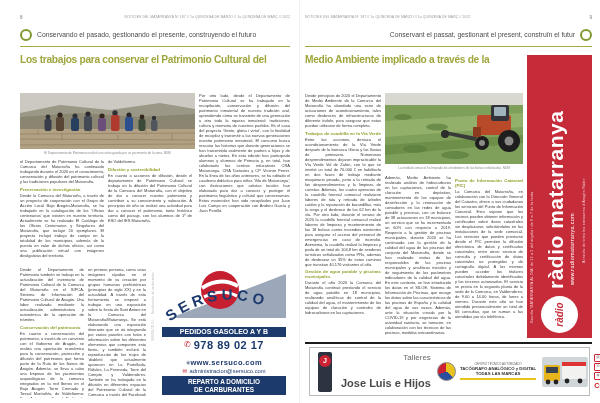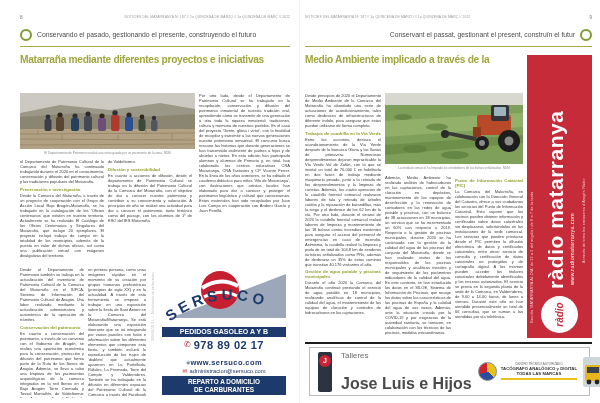--- a/index.html
+++ b/index.html
@@ -89,22 +89,22 @@
 
   
   .darkrule{position:absolute;left:305px;top:342px;width:287px;height:1.5px;background:#1c1c1c;}
   .talleres{position:absolute;left:309px;top:347px;width:281px;height:49px;background:#fff;
             border:0.5px solid #bbb;display:flex;align-items:center;gap:6px;padding:0 5px;box-sizing:border-box;}
   .t-sign{width:20px;height:40px;position:relative;flex:0 0 auto;}
   .t-sign .post{position:absolute;left:3px;top:0;width:14px;height:40px;background:#2b3440;border-radius:2px;}
   .t-sign .ball{position:absolute;left:4px;top:3px;width:12px;height:12px;background:#cc2233;border-radius:50%;
                 color:#fff;font-size:7px;line-height:12px;text-align:center;font-weight:bold;}
   .t-name{line-height:1;flex:0 0 auto;}
-  .t-name .n1{font-size:8px;color:#6a6a6a;margin-bottom:16px;}
-  .t-name .n2{font-size:16px;font-weight:bold;color:#4a4a4a;}
+  .t-name .n1{font-size:8px;color:#6a6a6a;margin-bottom:16px;text-align:right;}
+  .t-name .n2{font-size:11px;font-weight:bold;color:#4a4a4a;}
   .t-cert{display:flex;align-items:center;gap:4px;flex:0 0 auto;}
   .t-pie{width:17px;height:17px;border-radius:50%;
          background:conic-gradient(#e8c31d 0 130deg,#2b4f9e 130deg 250deg,#cc2233 250deg 360deg);
          border:1px solid #888;}
   .t-certtx{text-align:center;line-height:1.15;}
   .t-certtx .c1{font-size:3px;color:#666;}
   .t-certtx .c2{font-size:4.3px;font-weight:bold;color:#333;}
   .t-certtx .c3{font-size:4.3px;font-weight:bold;color:#333;}
   .t-certtx .ybar{height:2px;background:#e8c31d;margin-top:1px;}
   .t-truck{width:46px;height:30px;flex:0 0 auto;}
@@ -125,21 +125,21 @@
     <span>NOTÍCIES DEL MATARRANYA Nº 187 // 1a QUINCENA DE MARZO // 1a QUINZENA DE MARÇ // 2022</span>
   </div>
 
   <div class="strip l">
     <span class="ring"></span>
     <span>Conservando el pasado, gestionando el presente, construyendo el futuro</span>
   </div>
   <div class="rule l"></div>
 
   <h1 class="headline l">
-    <span>Matarraña mediante diferentes proyectos e iniciativas</span>
+    <span>Los trabajos para conservar el Patrimonio Cultural del</span>
   </h1>
 
   <div class="photo l">
     <svg width="175" height="56" viewBox="0 0 175 56">
       <rect x="0" y="0" width="175" height="20" fill="#ccc9c2"></rect>
       <polygon points="0,20 40,12 90,17 140,10 175,16 175,26 0,26" fill="#9b9887"></polygon>
       <polygon points="0,24 60,20 120,24 175,21 175,38 0,38" fill="#8a8671"></polygon>
       <rect x="0" y="36" width="175" height="20" fill="#b2a183"></rect>
       <g stroke="#8d7b5e" stroke-width="0.8" opacity="0.8">
         <line x1="0" y1="41" x2="175" y2="40"></line>

